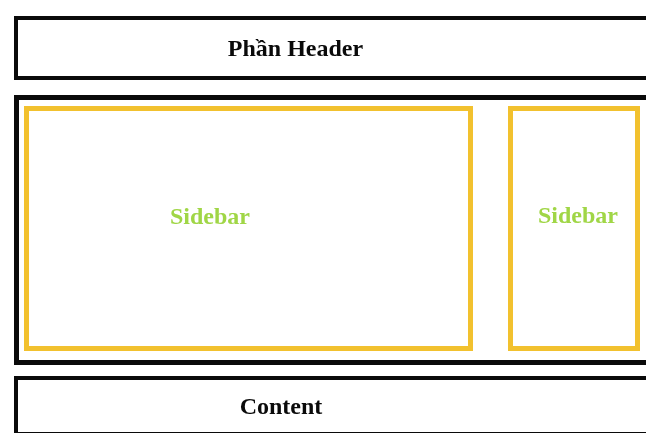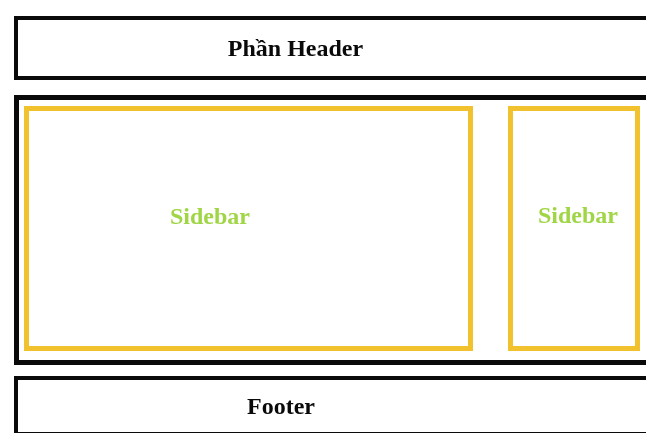--- a/index.html
+++ b/index.html
@@ -83,16 +83,16 @@
   <div class="box body-box">
     <div class="box content-box">
       <span class="label green">Sidebar</span>
     </div>
     <div class="box sidebar-box">
       <span class="label green">Sidebar</span>
     </div>
   </div>
 
   <div class="box footer-box">
-    <span class="label dark">Footer</span>
+    <span class="label dark">Content</span>
   </div>
 
 </div>
 
 </body></html>

